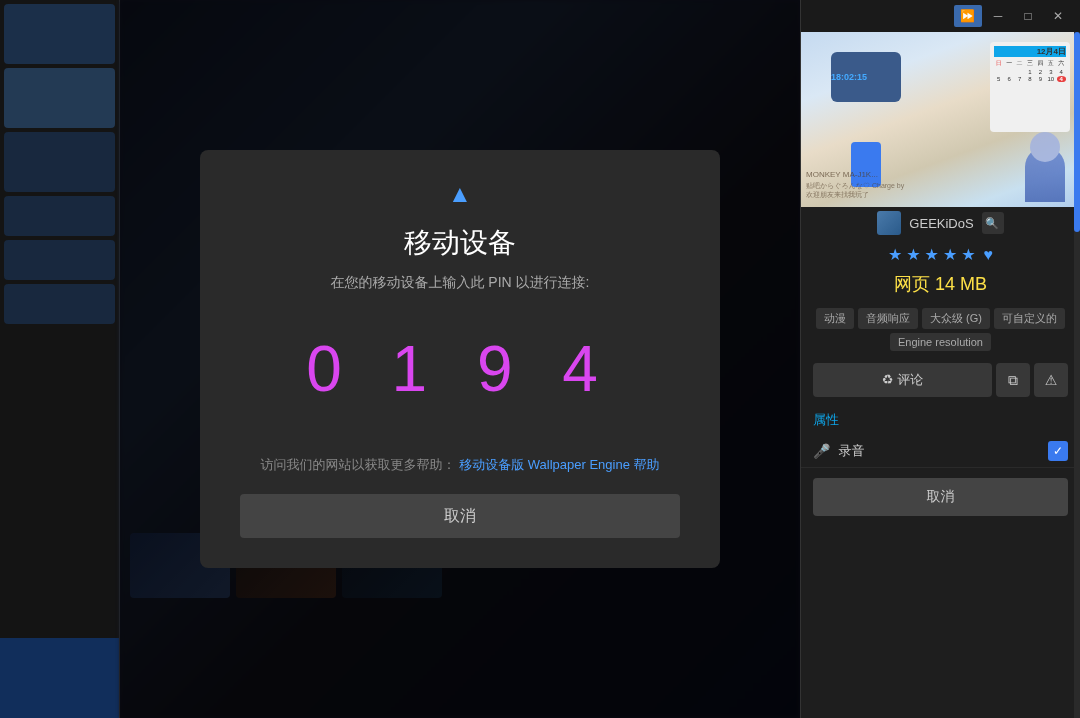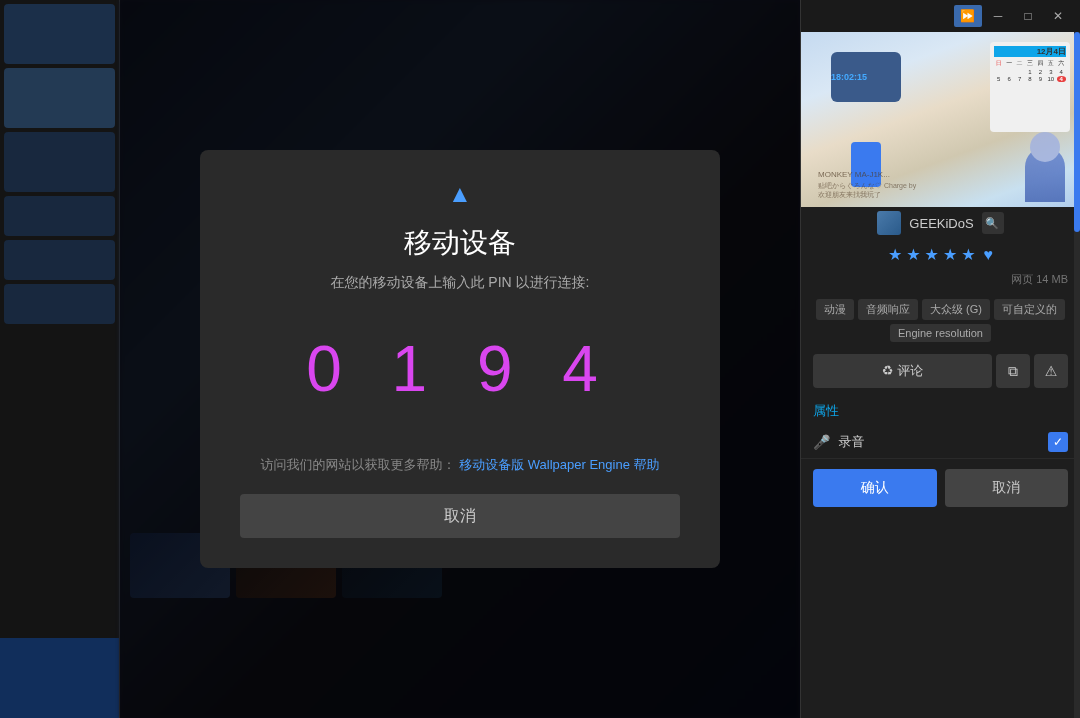--- a/index.html
+++ b/index.html
@@ -290,21 +290,21 @@
       border-radius: 4px;
       display: flex;
       align-items: center;
       justify-content: center;
       color: white;
       font-size: 6px;
     }
     .wp-text-overlay {
       position: absolute;
       bottom: 8px;
-      left: 17px;
+      left: 5px;
       font-size: 8px;
       color: rgba(100,80,60,0.8);
       line-height: 1.3;
     }
 
     
     .right-content {
       flex: 1;
       overflow-y: auto;
       padding: 0;
@@ -373,23 +373,23 @@
     .heart-btn {
       background: none;
       border: none;
       color: #4a9eff;
       font-size: 16px;
       cursor: pointer;
       margin-left: 4px;
     }
 
     .info-row {
-      text-align: right;
-      color: #737373;
-      font-size: 11px;
+      text-align: center;
+      color: #fde047;
+      font-size: 18px;
       padding: 2px 12px 8px;
     }
 
     .tags-row {
       display: flex;
       flex-wrap: wrap;
       gap: 4px;
       padding: 4px 12px 8px;
       justify-content: center;
     }
@@ -673,21 +673,20 @@
 
     
     <div class="property-row">
       <span class="property-icon">🎤</span>
       <span class="property-label">录音</span>
       <div class="checkbox-checked">✓</div>
     </div>
 
     
     <div class="bottom-btns">
-      <button class="confirm-btn">确认</button>
       <button class="cancel-btn-right">取消</button>
     </div>
   </div>
 
   <div class="scrollbar-track">
     <div class="scrollbar-thumb"></div>
   </div>
 </div>
 
 </body></html>

